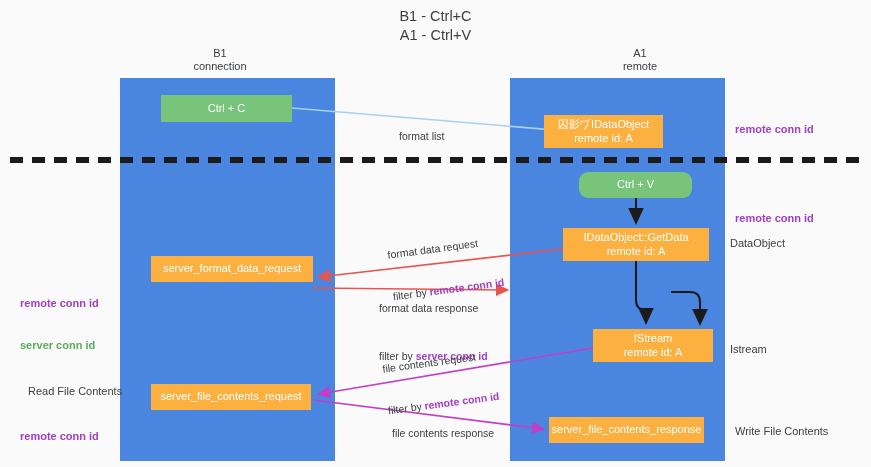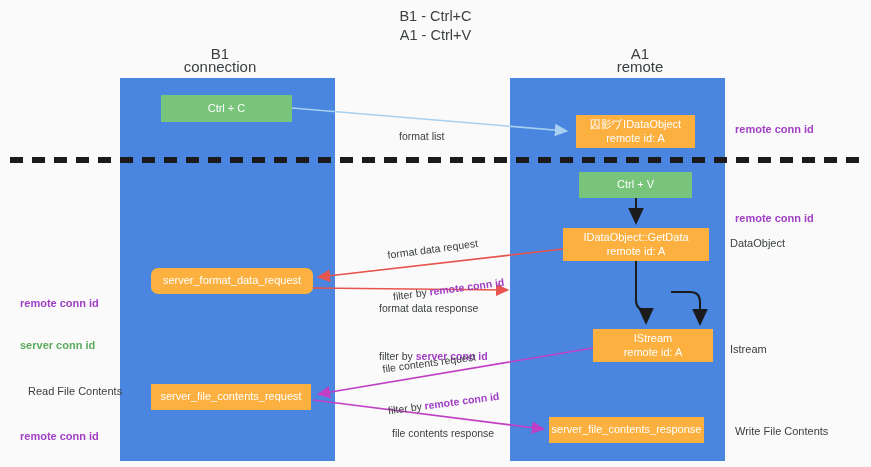--- a/index.html
+++ b/index.html
@@ -18,21 +18,21 @@
   #title{
     left:0;top:7px;width:871px;
     text-align:center;
     font-size:14.5px;line-height:19px;
     color:#3c4043;
     white-space:pre;
   }
 
   
   .col-head{
-    text-align:center;font-size:15px;line-height:13px;
+    text-align:center;font-size:11px;line-height:13px;
     color:#3c4043;white-space:pre;
   }
   #head-b1{left:140px;top:47px;width:160px;}
   #head-a1{left:560px;top:47px;width:160px;}
 
   
   .lane{background:#4a86e0;}
   #lane-b1{left:120px;top:78px;width:215px;height:383px;}
   #lane-a1{left:510px;top:78px;width:215px;height:383px;}
 
@@ -49,24 +49,24 @@
     align-items:center;justify-content:center;
     color:#ffffff;font-size:11px;line-height:13.5px;
     text-align:right;white-space:pre;
   }
   .node.green{background:#77c47a;}
   .node.orange{background:#fbb council;}
   .node.orange{background:#fbb040;}
   .node .l2{font-size:11px;}
 
   #n-ctrlc{left:161px;top:95px;width:131px;height:27px;}
-  #n-idataobject{left:576px;top:115px;width:119px;height:33px;}
-  #n-ctrlv{left:579px;top:172px;width:113px;height:26px;}
+  #n-idataobject{left:544px;top:115px;width:119px;height:33px;}
+  #n-ctrlv{left:579px;top:172px;width:113px;height:26px;border-radius:9px;}
   #n-getdata{left:563px;top:228px;width:146px;height:33px;}
-  #n-sfdreq{left:151px;top:268px;width:162px;height:26px;border-radius:7px;}
+  #n-sfdreq{left:151px;top:256px;width:162px;height:26px;}
   #n-sfdresp{left:513px;top:279px;width:158px;height:26px;}
   #n-istream{left:593px;top:329px;width:120px;height:33px;}
   #n-sfcreq{left:151px;top:384px;width:160px;height:26px;}
   #n-sfcresp{left:549px;top:417px;width:155px;height:26px;}
 
   
   .side{
     font-size:11px;line-height:14px;white-space:pre;
   }
   .purple{color:#a13fc4;font-weight:bold;}

